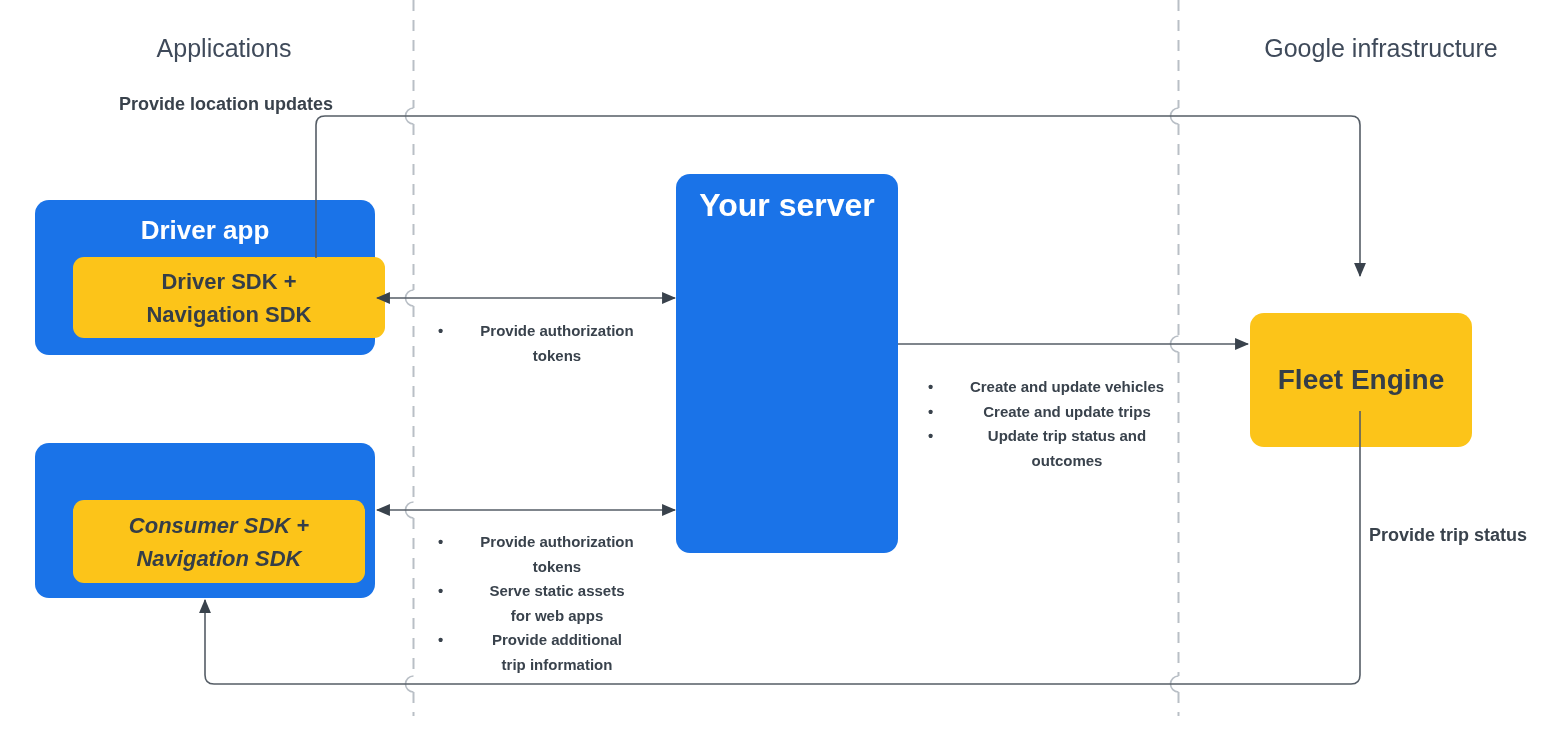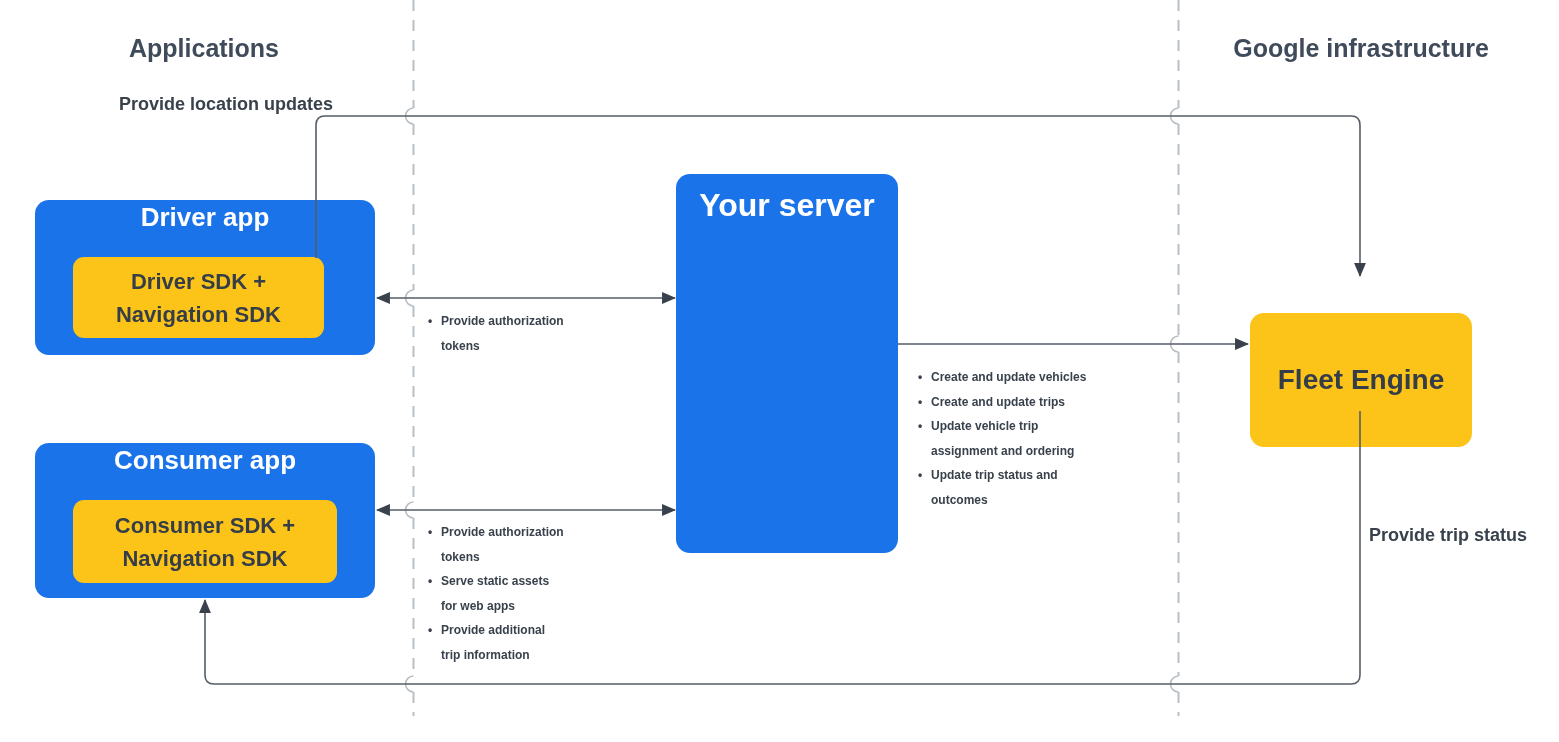--- a/index.html
+++ b/index.html
@@ -6,35 +6,35 @@
   .canvas {
     position:relative;
     width:1559px; height:742px;
     background:#ffffff;
     font-family:"Liberation Sans","DejaVu Sans",sans-serif;
     overflow:hidden;
   }
   .col-header {
     position:absolute;
     transform:translateX(-50%);
-    font-size:25px; font-weight:700;
+    font-size:25px; font-weight:400;
     color:var(--header_text,#3F4A5A);
-    white-space:nowrap; line-height:30px;
+    white-space:nowrap; line-height:30px;margin-left:20px;
   }
   .node {
     position:absolute;
     border-radius:14px;
     box-sizing:border-box;
   }
   .blue-box  { background:var(--blue,#1A73E8); }
   .yellow-box{ background:var(--yellow,#FCC419); border-radius:11px; }
   .app-title {
     color:var(--title_text,#FFFFFF);
     font-size:26px; font-weight:700;
-    text-align:center; padding-top:2px; line-height:30px;
+    text-align:center; padding-top:15px; line-height:30px;
   }
   .sdk-box {
     position:absolute;
     display:flex; align-items:center; justify-content:center;
     text-align:center;
     font-size:22px; font-weight:700; line-height:33px;
     color:var(--dark_text,#353E48);
     white-space:pre-line;
   }
   .server-title {
@@ -48,23 +48,24 @@
     color:var(--dark_text,#353E48);
   }
   .edge-label {
     position:absolute;
     font-size:18px; font-weight:700; line-height:20px;
     color:var(--body_text,#39424C);
     white-space:nowrap;
   }
   .blist {
     position:absolute;
-    margin:1px; padding:0; list-style:none;
-    font-size:12px; font-weight:700; line-height:24.5px;
+    margin:11px; padding:0; list-style:none;
+    font-size:15px; font-weight:700; line-height:24.5px;
     color:var(--body_text,#39424C);
+    text-align:center;
   }
   .blist li {
     position:relative;
     padding-left:13px;
     white-space:pre-line;
   }
   .blist li::before {
     content:"\2022";
     position:absolute; left:0; top:0;
   }
@@ -80,27 +81,26 @@
 </head>
 <body>
 
 <div class="canvas">
 
   <div class="col-header" style="left:204px; top:33px;">Applications</div>
   <div class="col-header" style="left:1361px; top:33px;">Google infrastructure</div>
 
   <div class="node blue-box" style="left:35px; top:200px; width:340px; height:155px;">
     <div class="app-title">Driver app</div>
-    <div class="node yellow-box sdk-box" style="left:38px; top:57px; width:251px; height:81px;">Driver SDK +
+    <div class="node yellow-box sdk-box" style="left:38px; top:57px; width:312px; height:81px;">Driver SDK +
 Navigation SDK</div>
   </div>
 
   <div class="node blue-box" style="left:35px; top:443px; width:340px; height:155px;">
-    <div class="app-title">Consumer app</div>
-    <div class="node yellow-box sdk-box" style="left:38px; top:57px; width:264px; height:83px;">Consumer SDK +
+    <div class="node yellow-box sdk-box" style="left:38px; top:57px; width:292px; height:83px;font-style:italic;">Consumer SDK +
 Navigation SDK</div>
   </div>
 
   <div class="node blue-box" style="left:676px; top:174px; width:222px; height:379px;">
     <div class="server-title">Your server</div>
   </div>
 
   <div class="node yellow-box fleet-box" style="left:1250px; top:277px; width:222px; height:134px; border-radius:14px;margin-top:36px;">Fleet Engine</div>
 
   <div class="edge-label" style="left:119px; top:94px;">Provide location updates</div>
@@ -116,22 +116,20 @@
 tokens</li>
     <li>Serve static assets
 for web apps</li>
     <li>Provide additional
 trip information</li>
   </ul>
 
   <ul class="blist" style="left:917px; top:364px; width:265px;">
     <li>Create and update vehicles</li>
     <li>Create and update trips</li>
-    <li>Update vehicle trip
-assignment and ordering</li>
     <li>Update trip status and
 outcomes</li>
   </ul>
 
   <svg class="layer" width="1559" height="742" viewBox="0 0 1559 742">
     <defs>
       <marker id="arrow" viewBox="0 0 13 11" markerWidth="14" markerHeight="12" refX="12" refY="5.5" orient="auto-start-reverse" markerUnits="userSpaceOnUse">
         <path d="M0,0 L13,5.5 L0,11 Z"></path>
       </marker>
     </defs>

